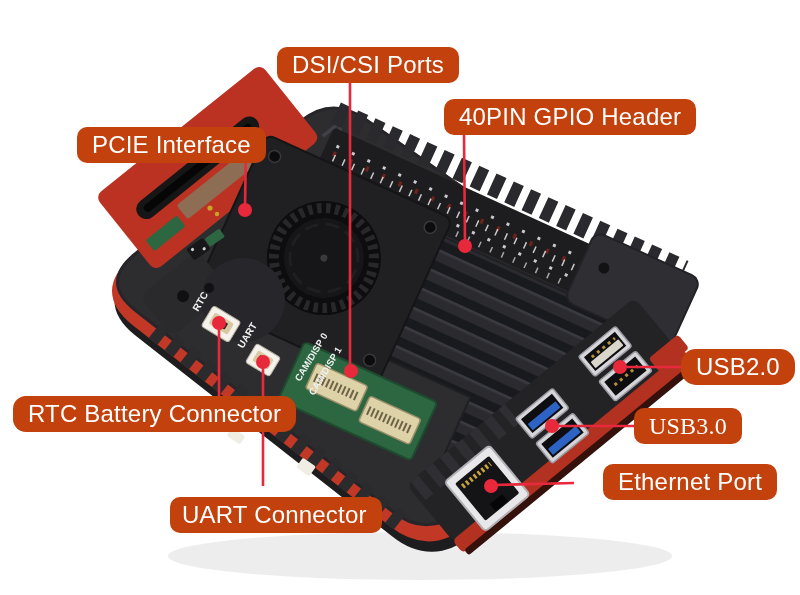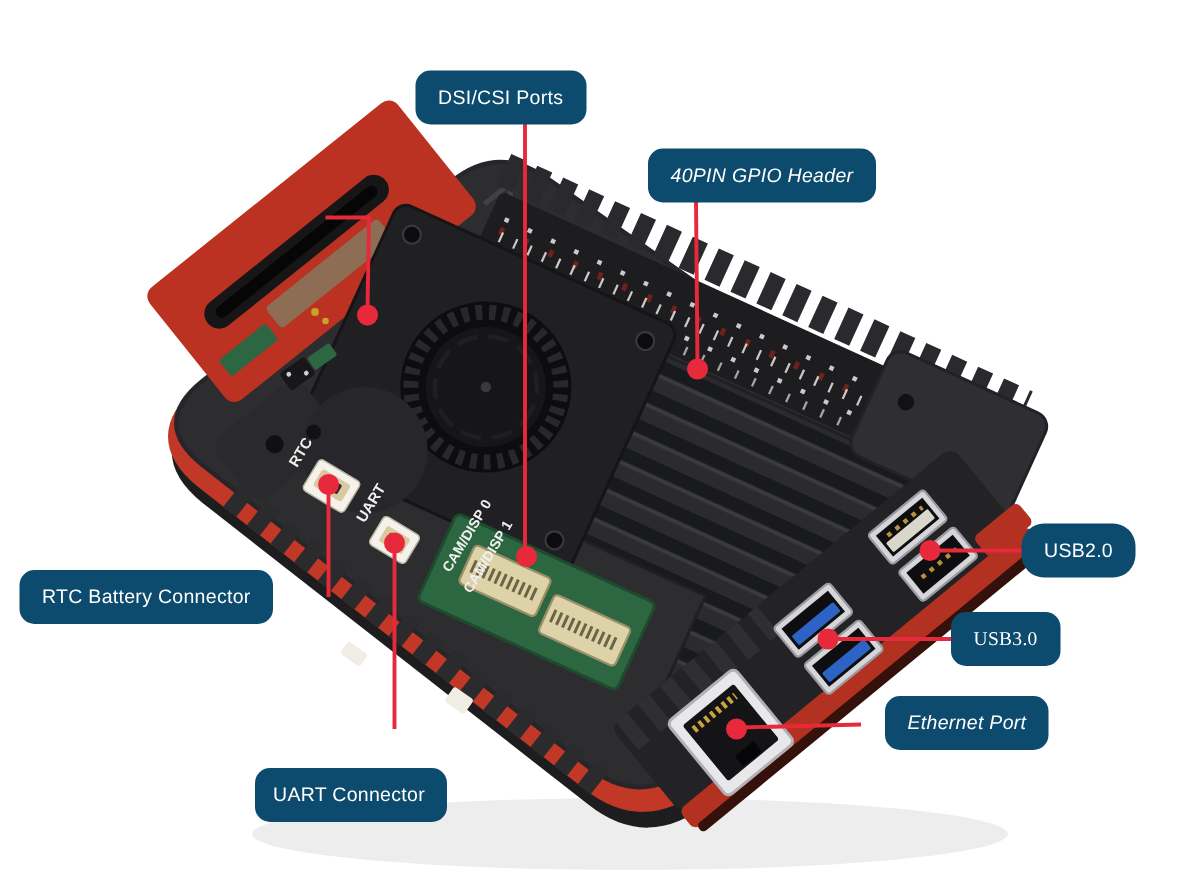--- a/index.html
+++ b/index.html
@@ -3,22 +3,22 @@
 <meta charset="utf-8">
 <style>
   html,body{margin:0;padding:0;background:#ffffff;}
   .stage{
     position:relative;width:800px;height:595px;background:#ffffff;overflow:hidden;
     font-family:"Liberation Sans", sans-serif;
   }
   .stage svg{position:absolute;left:0;top:0;}
   .callout{
     position:absolute;
-    background:#0c4a6e;color:#ffffff;
-    font-size:13px;line-height:20px;
+    background:#c2410c;color:#ffffff;
+    font-size:24px;line-height:20px;
     padding:8px 15px;border-radius:10px;
     white-space:nowrap;letter-spacing:.2px;
   }
 </style>
 </head>
 <body>
 
 <div class="stage">
 
   <svg width="800" height="595" viewBox="0 0 800 595">
@@ -190,21 +190,22 @@
       <circle cx="351" cy="371" r="7"></circle>
       <circle cx="465" cy="246" r="7"></circle>
       <circle cx="620" cy="367" r="7"></circle>
       <circle cx="552" cy="426" r="7"></circle>
       <circle cx="491" cy="486" r="7"></circle>
       <circle cx="219" cy="323" r="7"></circle>
       <circle cx="263" cy="362" r="7"></circle>
     </g>
   </svg>
 
+  <div class="callout" style="left:77px;top:127px;">PCIE Interface</div>
   <div class="callout" style="left:277px;top:47px;">DSI/CSI Ports</div>
-  <div class="callout" style="left:432px;top:99px;font-style:italic;">40PIN GPIO Header</div>
+  <div class="callout" style="left:444px;top:99px;">40PIN GPIO Header</div>
   <div class="callout" style="left:681px;top:349px;border-radius:15px;">USB2.0</div>
   <div class="callout" style="left:634px;top:408px;font-family:Liberation Serif, serif;">USB3.0</div>
-  <div class="callout" style="left:590px;top:464px;font-style:italic;">Ethernet Port</div>
-  <div class="callout" style="left:13px;top:380px;">RTC Battery Connector</div>
-  <div class="callout" style="left:170px;top:512px;padding-left:12px;">UART Connector</div>
+  <div class="callout" style="left:603px;top:464px;">Ethernet Port</div>
+  <div class="callout" style="left:13px;top:396px;border-radius:13px;">RTC Battery Connector</div>
+  <div class="callout" style="left:170px;top:497px;padding-left:12px;">UART Connector</div>
 
 </div>
 
 </body></html>

